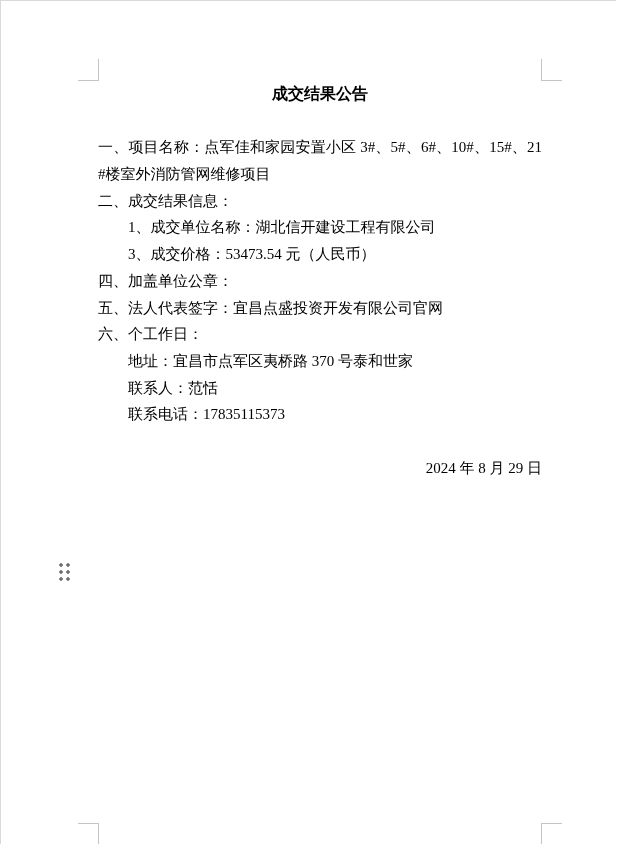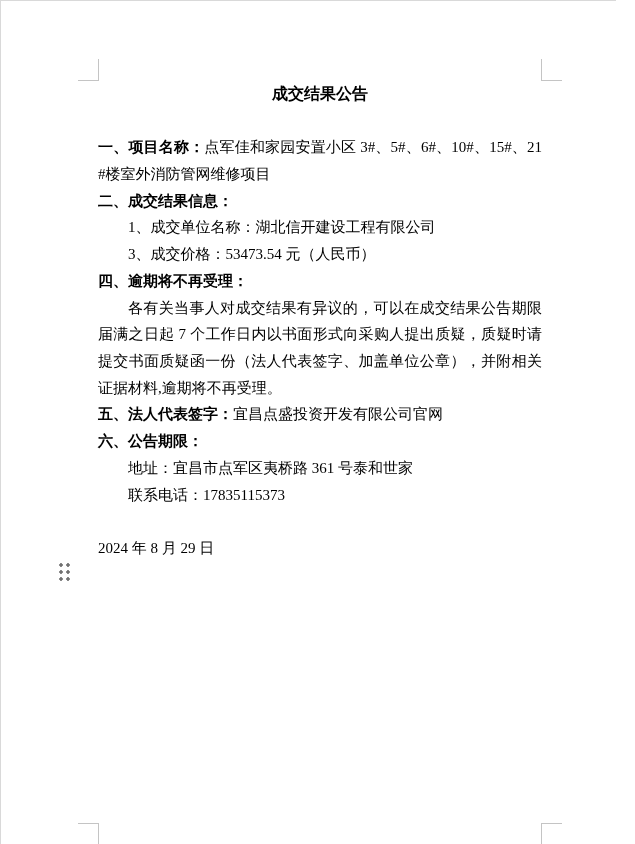--- a/index.html
+++ b/index.html
@@ -40,25 +40,26 @@
   }
   .blank-line { height: 26.7px; }
   .para {
     margin: 0;
     font-size: 15px;
     line-height: 26.7px;
     text-align: justify;
     word-break: break-all;
   }
   .para.indent { text-indent: 2em; }
-  .seg.bold { font-weight: bold; }
+  .seg.bold { font-weight: normal; }
   .date-line {
     margin: 0;
     font-size: 15px;
     line-height: 26.7px;
+    text-align: right;
   }
 
   
   .drag-handle {
     position: absolute;
     left: 58px; top: 562px;
     display: grid;
     grid-template-columns: 4px 4px;
     grid-auto-rows: 4px;
     gap: 3px 3px;
@@ -81,25 +82,25 @@
   <div class="mark br"></div>
 
   <div class="content">
     <h1 class="title">成交结果公告</h1>
     <div class="blank-line"></div>
     <div>
         <p class="para"><span class="seg bold">一、项目名称：</span><span class="seg">点军佳和家园安置小区 3#、5#、6#、10#、15#、21#楼室外消防管网维修项目</span></p>
         <p class="para"><span class="seg bold">二、成交结果信息：</span></p>
         <p class="para indent"><span class="seg">1、成交单位名称：湖北信开建设工程有限公司</span></p>
         <p class="para indent"><span class="seg">3、成交价格：53473.54 元（人民币）</span></p>
-        <p class="para"><span class="seg bold">四、逾期将不再受理：</span></p>
-        <p class="para indent"><span class="seg">各有关当事人对成交结果有异议的，可以在成交结果公告期限届满之日起 7 个工作日内以书面形式向采购人提出质疑，质疑时请提交书面质疑函一份（法人代表签字、加盖单位公章），并附相关证据材料,逾期将不再受理。</span></p>
+        <p class="para"><span class="seg bold">四、加盖单位公章：</span></p>
         <p class="para"><span class="seg bold">五、法人代表签字：</span><span class="seg">宜昌点盛投资开发有限公司官网</span></p>
-        <p class="para"><span class="seg bold">六、公告期限：</span></p>
-        <p class="para indent"><span class="seg">地址：宜昌市点军区夷桥路 361 号泰和世家</span></p>
+        <p class="para"><span class="seg bold">六、个工作日：</span></p>
+        <p class="para indent"><span class="seg">地址：宜昌市点军区夷桥路 370 号泰和世家</span></p>
+        <p class="para indent"><span class="seg">联系人：范恬</span></p>
         <p class="para indent"><span class="seg">联系电话：17835115373</span></p>
       </div>
     <div class="blank-line"></div>
     <p class="date-line">2024 年 8 月 29 日</p>
   </div>
 
   <div class="drag-handle" title="">
     <span class="dot"></span>
     <span class="dot"></span>
     <span class="dot"></span>

